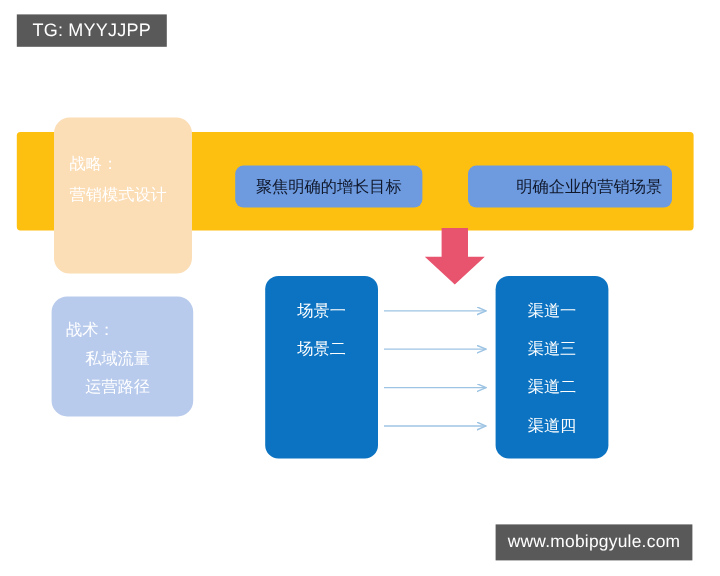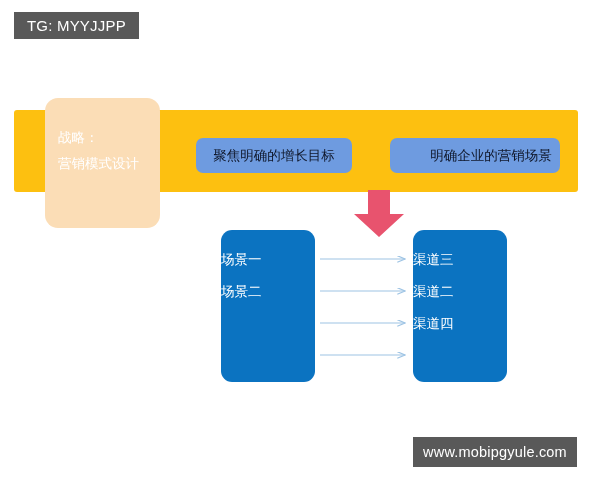--- a/index.html
+++ b/index.html
@@ -137,20 +137,21 @@
     box-sizing: border-box;
     padding-top: 13px;
   }
   #column-scenarios { left: 221px; }
   #column-channels  { left: 413px; }
   .column .item {
     color: #ffffff;
     font-size: 13.5px;
     height: 32px;
     line-height: 32px;
+    text-align: center;
     white-space: nowrap;
   }
 
   
   #connectors {
     position: absolute;
     left: 315px;
     top: 230px;
     width: 100px;
     height: 152px;
@@ -172,27 +173,33 @@
 
   <div class="goal-pill" id="goal-pill-0">聚焦明确的增长目标</div>
   <div class="goal-pill" id="goal-pill-1">明确企业的营销场景</div>
 
   <div id="down-arrow">
     <svg width="60" height="48" viewBox="0 0 60 48" xmlns="http://www.w3.org/2000/svg">
       <polygon points="19,0 41,0 41,24 55,24 30,47 5,24 19,24" fill="#E8536E"></polygon>
     </svg>
   </div>
 
+  <div id="tactics-card">
+    <div class="line">战术：</div>
+    <div class="line indent">私域流量</div>
+    <div class="line indent">运营路径</div>
+  </div>
 
   <div class="column" id="column-scenarios">
     <div class="item">场景一</div>
     <div class="item">场景二</div>
   </div>
 
   <div class="column" id="column-channels">
+    <div class="item">渠道一</div>
     <div class="item">渠道三</div>
     <div class="item">渠道二</div>
     <div class="item">渠道四</div>
   </div>
 
   <div id="connectors">
     <svg width="100" height="152" viewBox="0 0 100 152" xmlns="http://www.w3.org/2000/svg">
       <defs>
         <marker id="ahead" markerWidth="8" markerHeight="8" refX="7" refY="3" orient="auto">
           <path d="M0,0 L7,3 L0,6" fill="none" stroke="#9EC4E4" stroke-width="1.1"></path>

